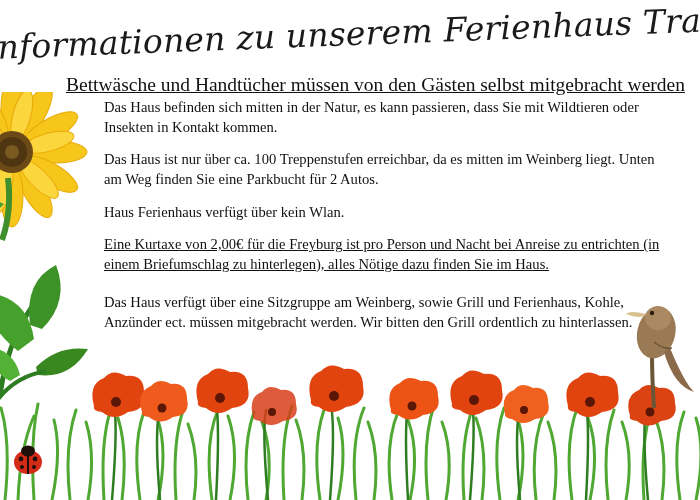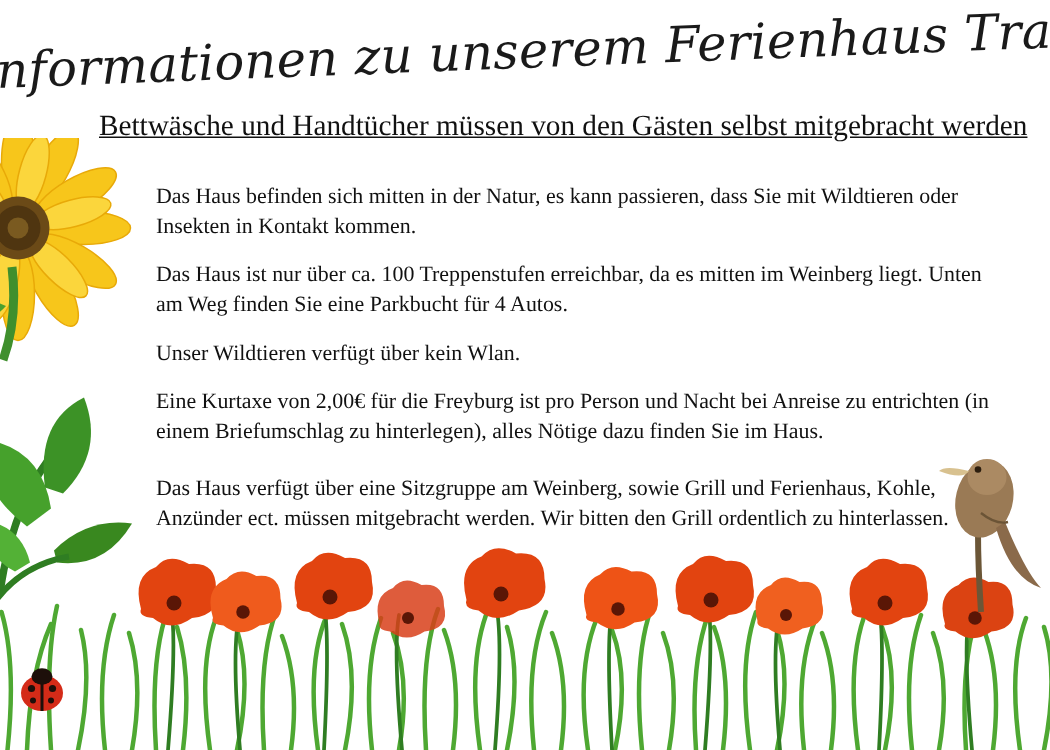--- a/index.html
+++ b/index.html
@@ -86,31 +86,31 @@
     top: 74px;
     left: 66px;
     width: 700px;
     font-size: 19.5px;
     color: #111;
     text-decoration: underline;
     white-space: nowrap;
   }
   .body {
     position: absolute;
-    top: 122px;
+    top: 98px;
     left: 104px;
     width: 560px;
   }
   .para {
     font-size: 14.6px;
     line-height: 1.35;
     color: #111;
     margin: 0 0 13px 0;
   }
-  .para.gap   { margin-bottom: 18px; }
+  .para.gap   { margin-bottom: 18px; text-decoration: underline; }
 </style>
 </head>
 <body>
 
 <div class="page">
 
   <svg class="art sunflower" viewBox="0 0 150 150">
     <g transform="translate(58,60)">
       <g fill="#f7c61b" stroke="#e8a908" stroke-width="1">
         <ellipse cx="0" cy="-44" rx="11" ry="31"></ellipse>
@@ -270,19 +270,19 @@
     <circle cx="14" cy="23" r="2" fill="#1d0f0a"></circle>
     <circle cx="26" cy="23" r="2" fill="#1d0f0a"></circle>
   </svg>
 
   <div class="headline">Informationen zu unserem Ferienhaus Traminer</div>
 
   <div class="subhead">Bettwäsche und Handtücher müssen von den Gästen selbst mitgebracht werden</div>
 
   <div class="body">
     <p class="para">Das Haus befinden sich mitten in der Natur, es kann passieren, dass Sie mit Wildtieren oder Insekten in Kontakt kommen.</p>
-    <p class="para">Das Haus ist nur über ca. 100 Treppenstufen erreichbar, da es mitten im Weinberg liegt. Unten am Weg finden Sie eine Parkbucht für 4 Autos.</p>
-    <p class="para">Unser Wildtieren verfügt über kein Wlan.</p>
+    <p class="para">Das Haus ist nur über ca. 100 Treppenstufen erreichbar, da es mitten im Weinberg liegt. Unten am Weg finden Sie eine Parkbucht für 2 Autos.</p>
+    <p class="para">Haus Ferienhaus verfügt über kein Wlan.</p>
     <p class="para gap">Eine Kurtaxe von 2,00€ für die Freyburg ist pro Person und Nacht bei Anreise zu entrichten (in einem Briefumschlag zu hinterlegen), alles Nötige dazu finden Sie im Haus.</p>
     <p class="para">Das Haus verfügt über eine Sitzgruppe am Weinberg, sowie Grill und Ferienhaus, Kohle, Anzünder ect. müssen mitgebracht werden. Wir bitten den Grill ordentlich zu hinterlassen.</p>
   </div>
 
 </div>
 
 </body></html>

